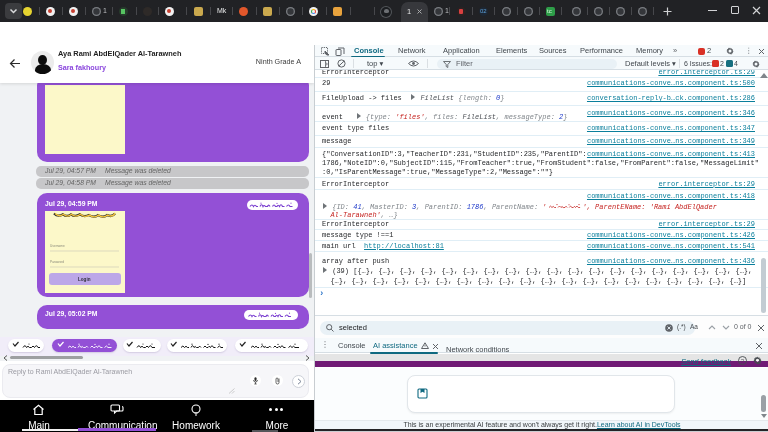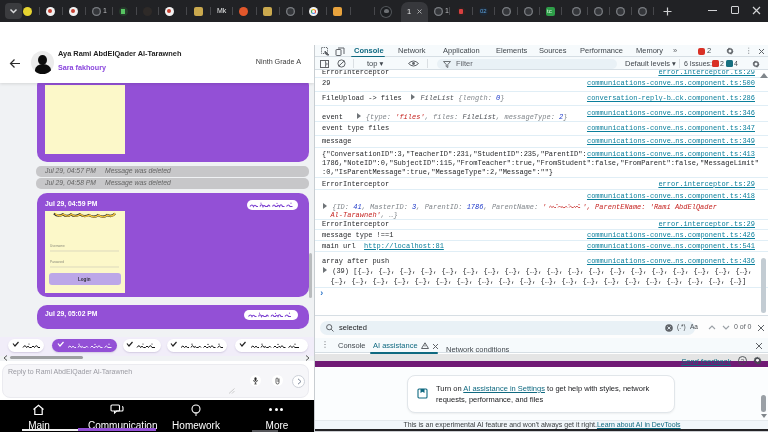--- a/index.html
+++ b/index.html
@@ -492,21 +492,20 @@
             <path fill="#454a4e" d="M8 5 a3 3 0 1 0 0 6 a3 3 0 0 0 0-6 Z M8 1 l1 2.2 2.2-.8 .6 2.3 2.4 .3 -.8 2.2 1.8 1.5 -1.8 1.5 .8 2.2 -2.4 .3 -.6 2.3 -2.2-.8 L8 15 l-1-2.2 -2.2 .8 -.6-2.3 -2.4-.3 .8-2.2 L.8 8 l1.8-1.5 -.8-2.2 2.4-.3 .6-2.3 2.2 .8 Z"></path>
             <circle cx="8" cy="8" r="2" fill="#fff"></circle>
           </svg>
       </div>
       <div class="abs" style="left:0;top:30px;width:454px;height:52px;background:#fbfdfe;">
         <div class="abs" style="left:92px;top:7px;width:268px;height:38px;background:#fff;border:1px solid #e1e6ea;border-radius:8px;box-shadow:0 1px 2px rgba(0,0,0,.06);">
           <svg class="abs" style="left:9px;top:12px;" width="11" height="11" viewBox="0 0 11 11">
               <path d="M2 1 H9 a1 1 0 0 1 1 1 V9 a1 1 0 0 1 -1 1 H2 a1 1 0 0 1 -1 -1 V2 a1 1 0 0 1 1 -1 Z" fill="none" stroke="#0f6980" stroke-width="1.1"></path>
               <path d="M3.5 1 V5 L5.5 3.8 L7.5 5 V1" fill="#0f6980" stroke="none"></path>
             </svg>
-          <div class="abs" style="left:28px;top:7px;font-size:7.5px;color:#202124;line-height:11px;">Turn on <span style="color:#0f6980;text-decoration:underline;">AI assistance in Settings</span> to get help with styles, network<br>requests, performance, and files</div>
         </div>
       </div>
       <div class="abs" style="left:446px;top:57px;width:5px;height:17px;background:#9aa0a6;border-radius:2.5px;"></div>
       <div class="abs" style="left:445.5px;top:76px;width:0;height:0;border-left:3.5px solid transparent;border-right:3.5px solid transparent;border-top:4.5px solid #80868b;"></div>
       <div class="abs" style="left:0;top:82px;width:454px;height:9px;background:#f1f6fa;border-top:1px solid #e4e9ed;text-align:center;">
         <span style="font-size:7px;color:#3c4043;position:relative;top:-1px;">This is an experimental AI feature and won't always get it right.<span style="color:#0f6980;text-decoration:underline;">Learn about AI in DevTools</span></span>
       </div>
     </div>
     <div class="abs" style="left:446px;top:213px;width:5px;height:55px;background:#c3ccd3;border-radius:2.5px;"></div>
     <div class="abs" style="left:0;top:384px;width:454px;height:2px;background:#232326;z-index:9;"></div>

